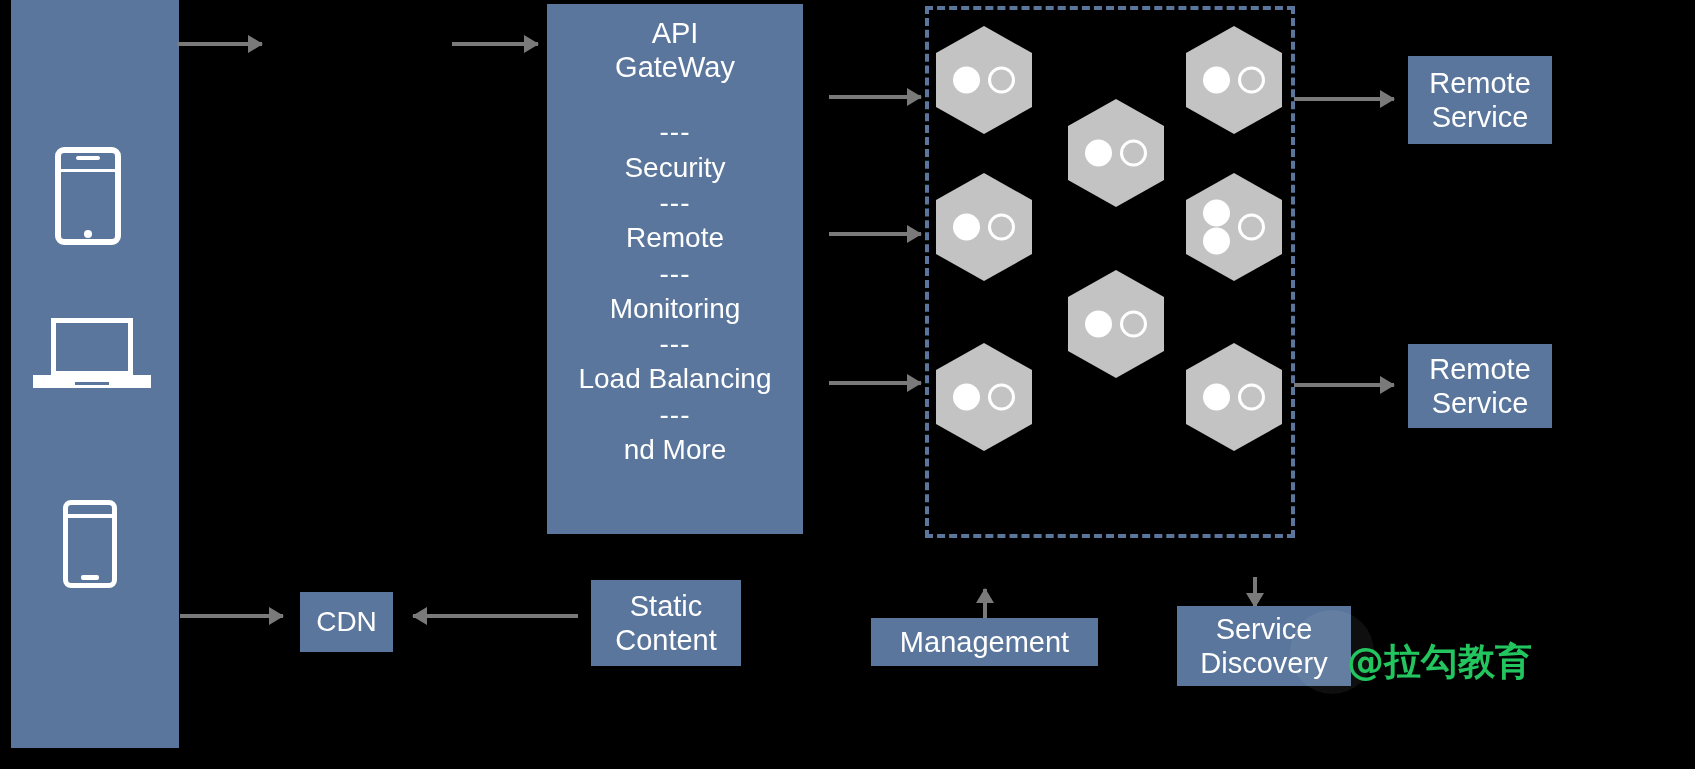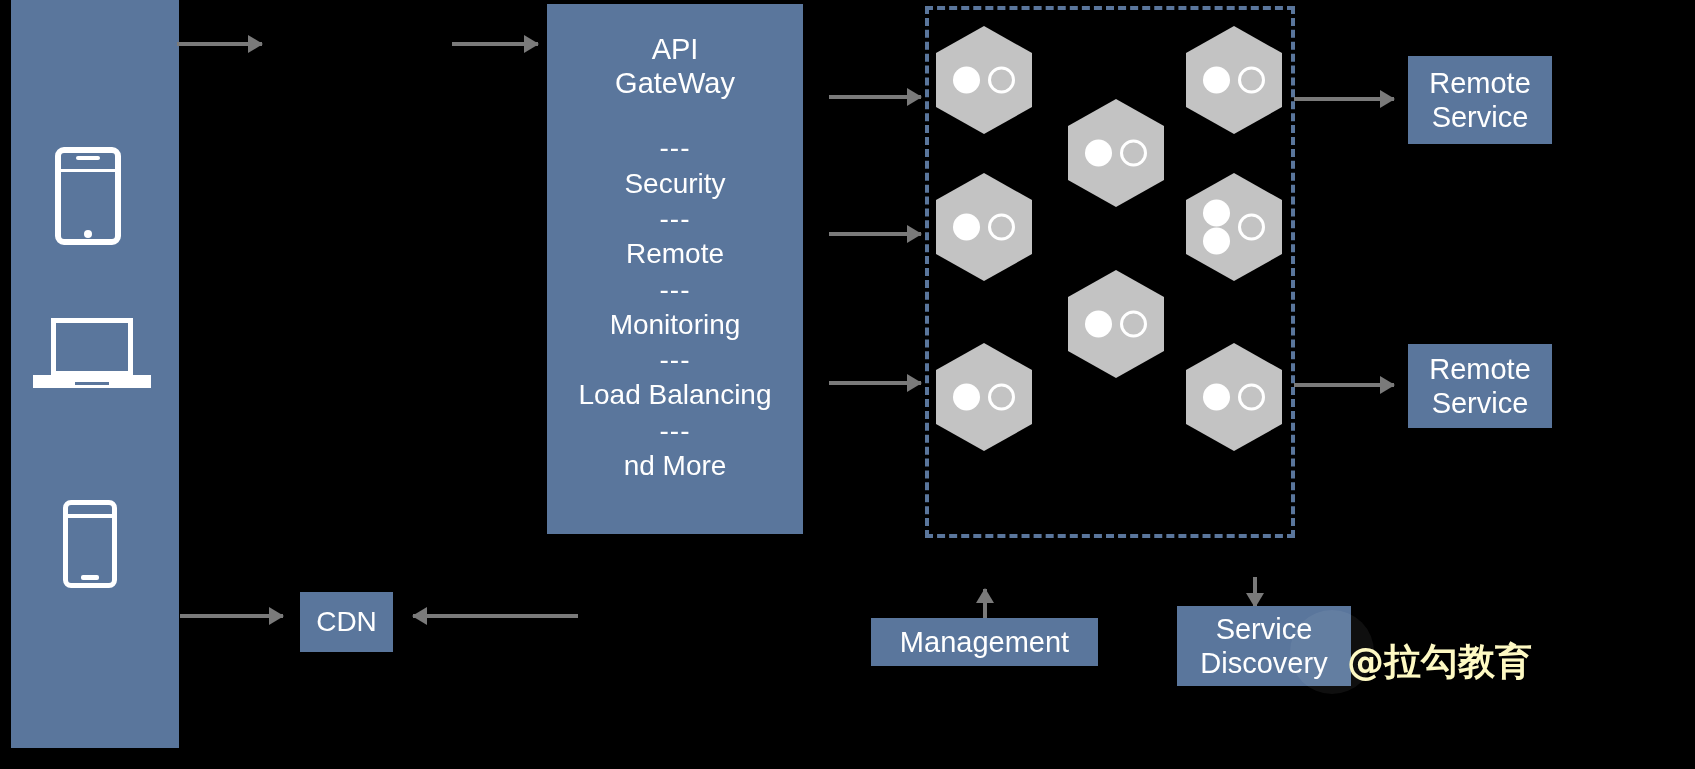--- a/index.html
+++ b/index.html
@@ -86,21 +86,21 @@
   }
   #icon-phone .ph-btn{
     position:absolute; left:50%; transform:translateX(-50%);
     bottom:8px; width:18px; height:5px; background:#ffffff; border-radius:2px;
   }
 
   
   #box-identity{ left:270px; top:8px; width:158px; height:85px; font-size:30px; }
   #box-gateway{
     left:547px; top:4px; width:256px; height:530px;
-    font-size:27px; justify-content:flex-start; padding-top:28px;
+    font-size:27px; justify-content:flex-start; padding-top:12px;
     box-sizing:border-box;
   }
   #box-gateway .gw-title{ font-size:29px; line-height:1.18; }
   #box-gateway .gw-gap{ height:30px; }
   #box-gateway .gw-row{ font-size:28px; line-height:1.22; }
   #box-gateway .gw-sep{ font-size:28px; line-height:1.3; letter-spacing:1px; }
 
   #box-cdn{ left:300px; top:592px; width:93px; height:60px; font-size:28px; }
   #box-static{ left:591px; top:580px; width:150px; height:86px; font-size:29px; }
   #box-management{ left:871px; top:618px; width:227px; height:48px; font-size:29px; }
@@ -165,21 +165,21 @@
     border-right:9px solid transparent;
     border-top:15px solid #7a7a7a;
   }
 
   
   #watermark{
     position:absolute;
     left:1347px; top:637px;
     font-size:37px;
     font-weight:bold;
-    color:#fef9c3;
+    color:#22c55e;
     white-space:nowrap;
     font-family:"DejaVu Sans",sans-serif;
   }
   #watermark-circle{
     position:absolute;
     left:1290px; top:610px;
     width:84px; height:84px;
     border-radius:50%;
     background:rgba(255,255,255,0.06);
   }
@@ -313,20 +313,24 @@
   </div>
 
   <div class="arrow-h" style="left:180px; top:614px; width:103px;"></div>
 
   <div class="bluebox" id="box-cdn">
     <span>CDN</span>
   </div>
 
   <div class="arrow-h left" style="left:413px; top:614px; width:165px;"></div>
 
+  <div class="bluebox" id="box-static">
+    <span>Static</span>
+    <span>Content</span>
+  </div>
 
   <div class="arrow-v up" style="left:983px; top:589px; height:30px;"></div>
   <div class="bluebox" id="box-management">
     <span>Management</span>
   </div>
 
   <div class="arrow-v down" style="left:1253px; top:577px; height:30px;"></div>
   <div class="bluebox" id="box-discovery">
     <span>Service</span>
     <span>Discovery</span>

